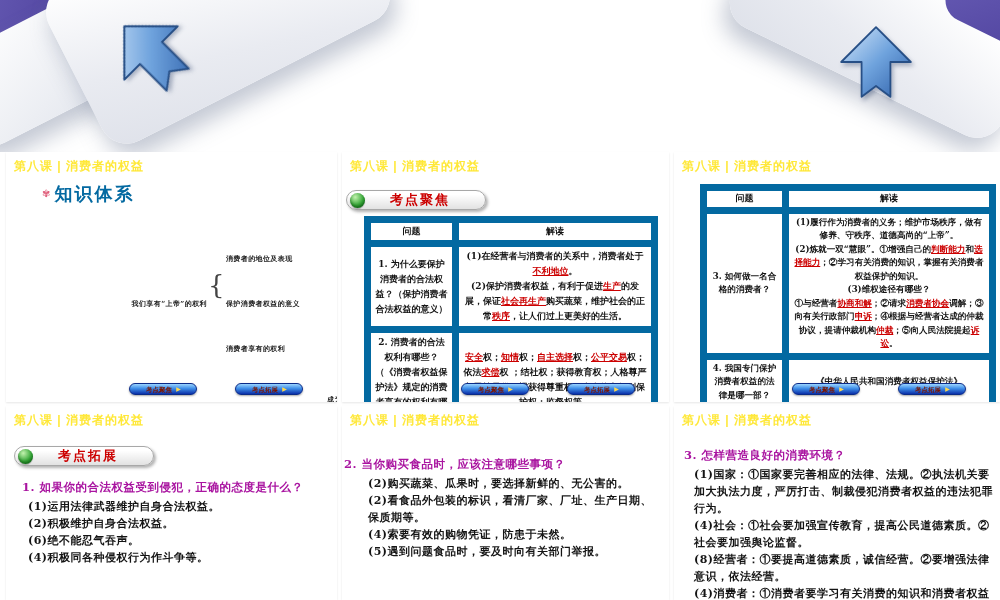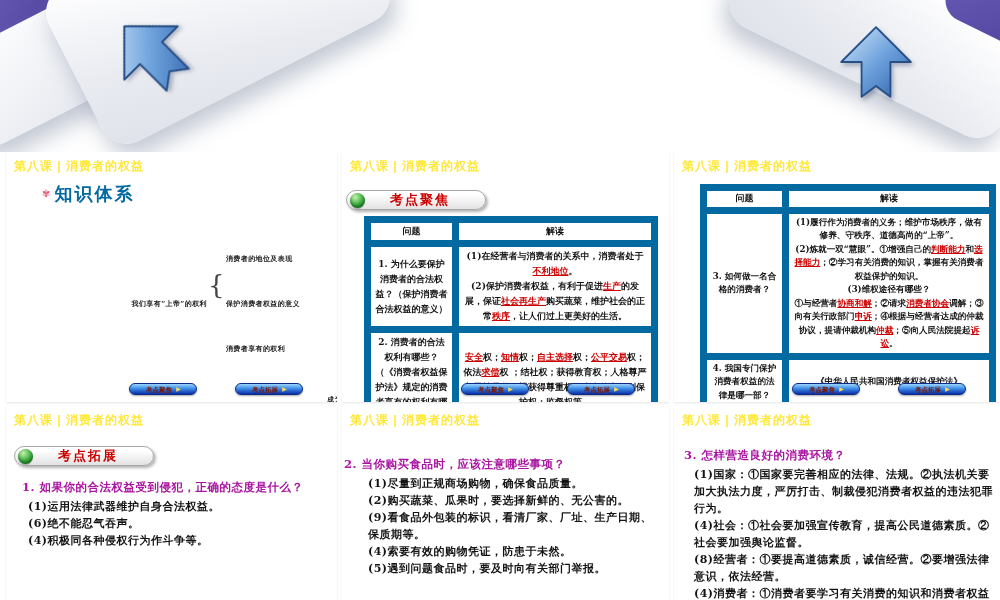--- a/index.html
+++ b/index.html
@@ -251,32 +251,32 @@
 
   <div class="slide s4">
     <div class="slide-header">第八课 | 消费者的权益</div>
     <div class="pill" style="left:8px; top:40px;">
       <span class="ball"></span>
       <span class="pill-label">考点拓展</span>
     </div>
     <div class="question" style="left:16px; top:74px;">1. 如果你的合法权益受到侵犯，正确的态度是什么？</div>
     <div class="answers" style="left:22px; top:92px; width:300px;">
         <div>(1)运用法律武器维护自身合法权益。</div>
+        <div>(2)积极维护自身合法权益。</div>
         <div>(6)绝不能忍气吞声。</div>
         <div>(4)积极同各种侵权行为作斗争等。</div>
       </div>
   </div>
 
   <div class="slide s5">
     <div class="slide-header">第八课 | 消费者的权益</div>
     <div class="question" style="left:2px; top:51px;">2. 当你购买食品时，应该注意哪些事项？</div>
     <div class="answers" style="left:26px; top:69px; width:294px;">
-        <div>(1)尽量到正规商场购物，确保食品质量。</div>
         <div>(2)购买蔬菜、瓜果时，要选择新鲜的、无公害的。</div>
-        <div>(9)看食品外包装的标识，看清厂家、厂址、生产日期、保质期等。</div>
+        <div>(2)看食品外包装的标识，看清厂家、厂址、生产日期、保质期等。</div>
         <div>(4)索要有效的购物凭证，防患于未然。</div>
         <div>(5)遇到问题食品时，要及时向有关部门举报。</div>
       </div>
   </div>
 
   <div class="slide s6">
     <div class="slide-header">第八课 | 消费者的权益</div>
     <div class="question" style="left:10px; top:42px;">3. 怎样营造良好的消费环境？</div>
     <div class="answers" style="left:20px; top:60px; width:300px;">
         <div>(1)国家：①国家要完善相应的法律、法规。②执法机关要加大执法力度，严厉打击、制裁侵犯消费者权益的违法犯罪行为。</div>

